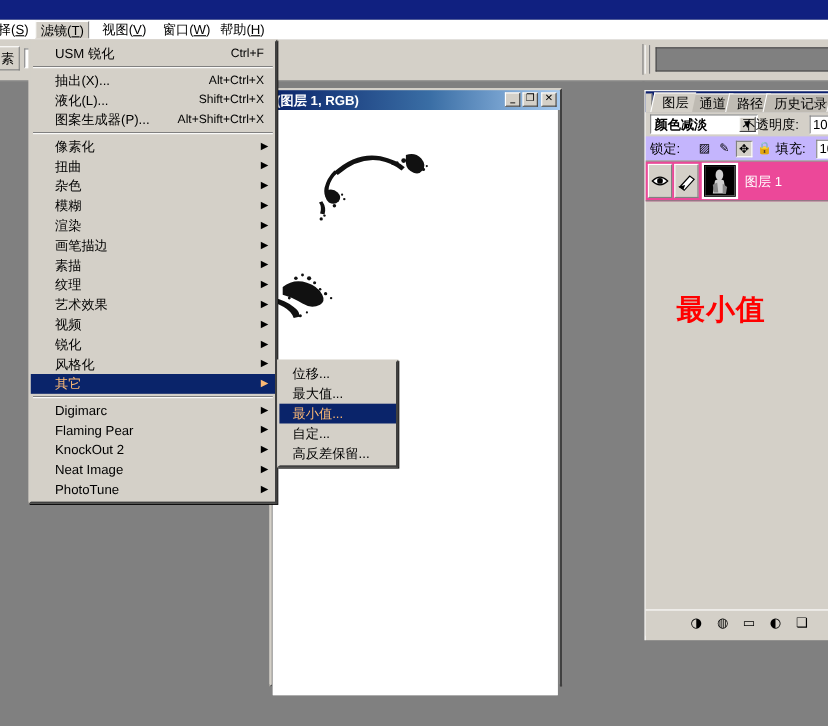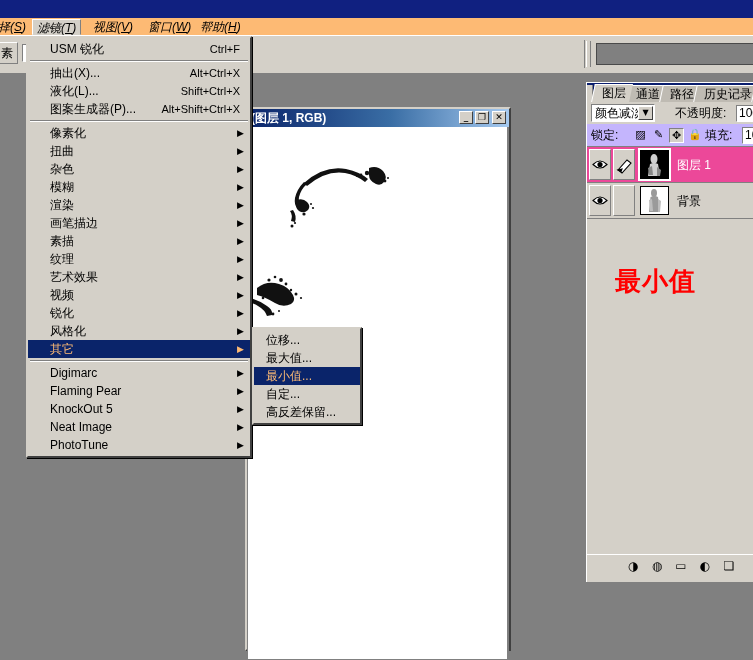--- a/index.html
+++ b/index.html
@@ -12,23 +12,22 @@
   }
   body { background: #808080; position: relative; }
 
   
   #app-chrome {
     position: absolute; left: 0; top: 0; width: 753px; height: 18px;
     background: #102080;
   }
   #menubar {
     position: absolute; left: 0; top: 18px; width: 753px; height: 18px;
-    background: #fdba74;
+    background: #ffffff;
     border-bottom: 1px solid #ffffff;
-    font-style: italic;
   }
   .menu-item {
     position: absolute; top: 1px; height: 16px;
     padding: 1px 4px 0 4px;
     font-size: 12px; color: #000; line-height: 15px;
     white-space: nowrap;
   }
   .menu-item.open {
     background: #d4d0c8;
     border-left: 1px solid #ffffff;
@@ -79,21 +78,21 @@
   #workspace {
     position: absolute; left: 0; top: 74px; width: 753px; height: 586px;
     background: #808080;
   }
 
   
   #doc-window {
     position: absolute; left: 245px; top: 80px; width: 266px; height: 544px;
     background: #d4d0c8;
     border: 2px solid #d4d0c8;
-    border-right-color: #404040; border-bottom-color: #404040; margin-top: 27px;
+    border-right-color: #404040; border-bottom-color: #404040;
   }
   #doc-titlebar {
     position: absolute; left: 0; top: 0; width: 262px; height: 18px;
     background: linear-gradient(to right, #0a246a 0%, #3a6ea5 55%, #a6caf0 100%);
     color: #ffffff; font-weight: bold; font-size: 12px;
     line-height: 18px; padding-left: 4px;
     white-space: nowrap;
   }
   .doc-btn {
     position: absolute; top: 2px; width: 14px; height: 13px;
@@ -195,21 +194,21 @@
     position: absolute; left: 0; top: 19px; width: 167px; height: 22px;
     background: #d4d0c8;
   }
   .combo {
     position: absolute; background: #ffffff;
     border: 1px solid #808080;
     border-right-color: #ffffff; border-bottom-color: #ffffff;
     font-size: 12px; line-height: 16px;
     padding-left: 3px; color: #000; white-space: nowrap;
   }
-  #blend-combo { left: 4px; top: 2px; width: 64px; height: 18px; }
+  #blend-combo { left: 4px; top: 2px; width: 98px; height: 18px; font-weight: bold; }
   #blend-arrow {
     position: absolute; right: 1px; top: 1px; width: 15px; height: 14px;
     background: #d4d0c8;
     border: 1px solid #ffffff;
     border-right-color: #404040; border-bottom-color: #404040;
     font-size: 8px; text-align: center; line-height: 12px;
     font-family: "DejaVu Sans", sans-serif;
   }
   .pal-label {
     position: absolute; font-size: 12px; color: #000; line-height: 16px;
@@ -396,21 +395,21 @@
     <div class="mrow"><span>素描</span><span class="arrow">▶</span></div>
     <div class="mrow"><span>纹理</span><span class="arrow">▶</span></div>
     <div class="mrow"><span>艺术效果</span><span class="arrow">▶</span></div>
     <div class="mrow"><span>视频</span><span class="arrow">▶</span></div>
     <div class="mrow"><span>锐化</span><span class="arrow">▶</span></div>
     <div class="mrow"><span>风格化</span><span class="arrow">▶</span></div>
     <div class="mrow sel"><span>其它</span><span class="arrow">▶</span></div>
     <div class="msep"></div>
     <div class="mrow"><span>Digimarc</span><span class="arrow">▶</span></div>
     <div class="mrow"><span>Flaming Pear</span><span class="arrow">▶</span></div>
-    <div class="mrow"><span>KnockOut 5</span><span class="arrow">▶</span></div>
+    <div class="mrow"><span>KnockOut 2</span><span class="arrow">▶</span></div>
     <div class="mrow"><span>Neat Image</span><span class="arrow">▶</span></div>
     <div class="mrow"><span>PhotoTune</span><span class="arrow">▶</span></div>
   </div>
 
 <div id="sub-menu">
     <div class="mrow"><span>位移...</span></div>
     <div class="mrow"><span>最大值...</span></div>
     <div class="mrow sel"><span>最小值...</span></div>
     <div class="mrow"><span>自定...</span></div>
     <div class="mrow"><span>高反差保留...</span></div>
@@ -467,41 +466,20 @@
               <ellipse cx="13" cy="8" rx="3.5" ry="5"></ellipse>
               <path d="M9 13 q4 -2 8 0 l2 12 l-12 0 z"></path>
             </g>
             <g fill="#888">
               <path d="M7 17 l4 -2 l1 9 l-4 0 z"></path>
               <path d="M16 16 l4 3 l-1 6 l-3 0 z"></path>
             </g>
           </svg></div>
         <div class="layer-name">图层 1</div>
       </div>
-      <div class="layer-row">
-        <div class="cell-eye"><svg width="20" height="29" viewBox="0 0 20 29">
-            <g>
-              <path d="M3 14.5 q7 -7 14 0 q-7 7 -14 0 z" fill="#ffffff" stroke="#000" stroke-width="1.1"></path>
-              <circle cx="10" cy="14.5" r="2.6" fill="#000"></circle>
-            </g>
-          </svg></div>
-        <div class="cell-link"></div>
-        <div class="thumb"><svg width="27" height="27" viewBox="0 0 27 27">
-            <rect width="27" height="27" fill="#ffffff"></rect>
-            <g fill="#9a9a9a">
-              <ellipse cx="13" cy="6" rx="3" ry="4"></ellipse>
-              <path d="M9.5 10 q4 -2 7.5 0 l1.5 15 l-10.5 0 z"></path>
-            </g>
-            <g fill="#bdbdbd">
-              <path d="M8 13 l3 -1 l1 12 l-3 0 z"></path>
-              <path d="M17 12 l3 2 l-1 11 l-2 0 z"></path>
-            </g>
-          </svg></div>
-        <div class="layer-name">背景</div>
-      </div>
     </div>
 
   <div id="pal-bottom">
       <div class="pal-btn" style="left: 38px;">◑</div>
       <div class="pal-btn" style="left: 62px;">◍</div>
       <div class="pal-btn" style="left: 86px;">▭</div>
       <div class="pal-btn" style="left: 110px;">◐</div>
       <div class="pal-btn" style="left: 134px;">❏</div>
     </div>
 </div>

